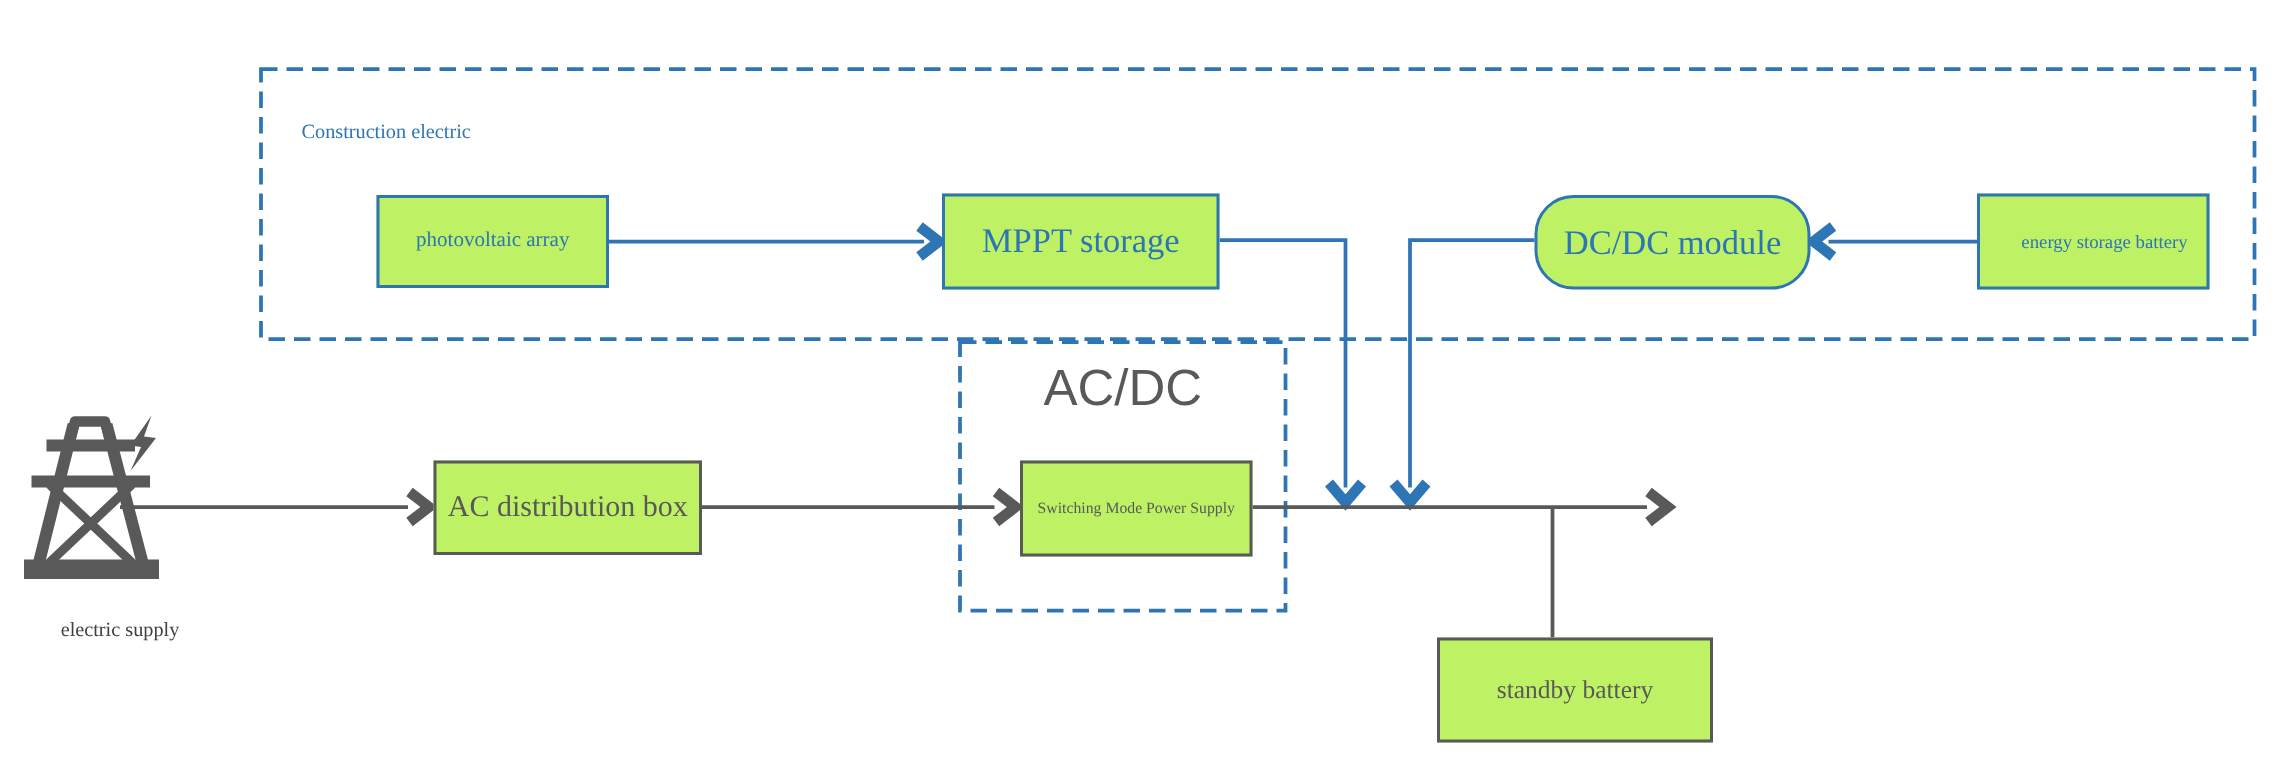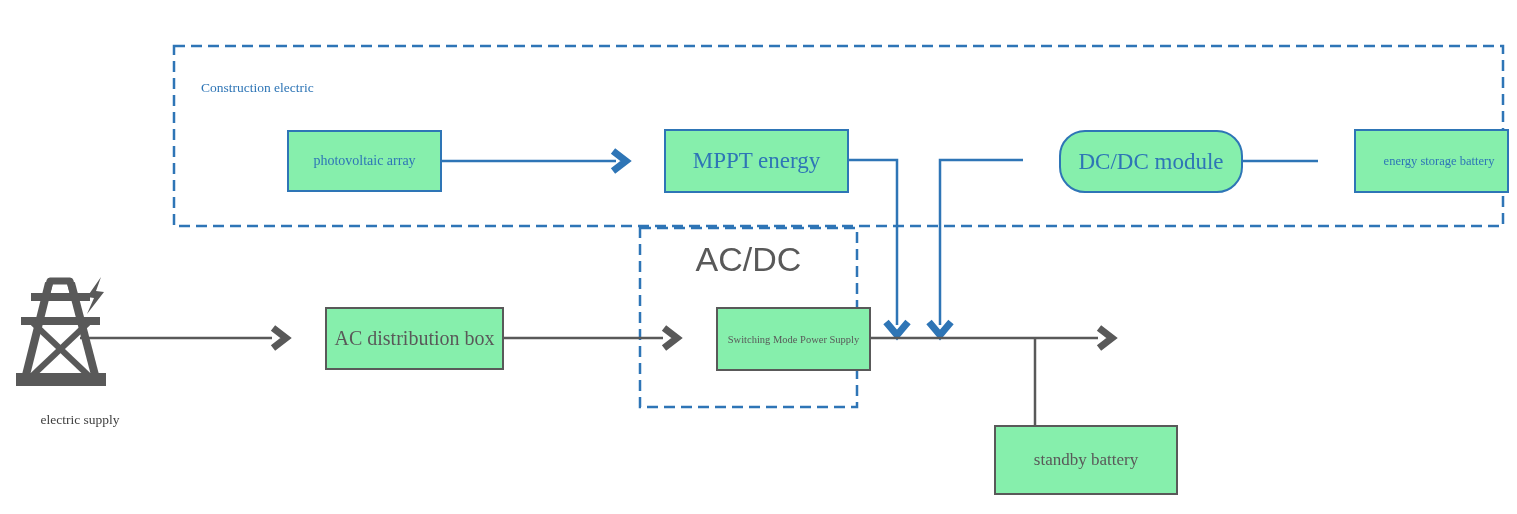--- a/index.html
+++ b/index.html
@@ -15,22 +15,21 @@
     background:#ffffff;
     overflow:hidden;
   }
   .layer{position:absolute;left:0;top:0;width:1517px;height:514px;}
   svg.layer{z-index:1;}
   .boxes{z-index:2;pointer-events:none;}
   .box{
     position:absolute;
     display:flex;align-items:center;justify-content:center;
     text-align:right;
-    background:#86efac;
-    margin-left:36px;
+    background:#bef264;
   }
   .box.blue{border:2px solid var(--accent-blue);color:var(--accent-blue);}
   .box.gray{border:2px solid var(--line-gray);color:var(--line-gray);}
   .lbl{position:absolute;white-space:nowrap;}
 
   
   .pv-box{left:251px;top:130px;width:155px;height:62px;font-size:14px;}
   .mppt-box{left:628px;top:129px;width:185px;height:64px;font-size:23px;}
   .dcdc-box{left:1023px;top:130px;width:184px;height:63px;font-size:23px;border-radius:26px;}
   .esb-box{left:1318px;top:129px;width:155px;height:64px;font-size:12.5px;padding-left:15px;}
@@ -102,21 +101,21 @@
     </g>
   </svg>
 
   <div class="layer boxes">
     <div class="lbl construction-label">Construction electric</div>
 
     <div class="box blue pv-box">
       <span>photovoltaic array</span>
     </div>
     <div class="box blue mppt-box">
-      <span>MPPT energy</span>
+      <span>MPPT storage</span>
     </div>
     <div class="box blue dcdc-box">
       <span>DC/DC module</span>
     </div>
     <div class="box blue esb-box">
       <span>energy storage battery</span>
     </div>
 
     <div class="lbl acdc-label">AC/DC</div>
     <div class="box gray smps-box">

